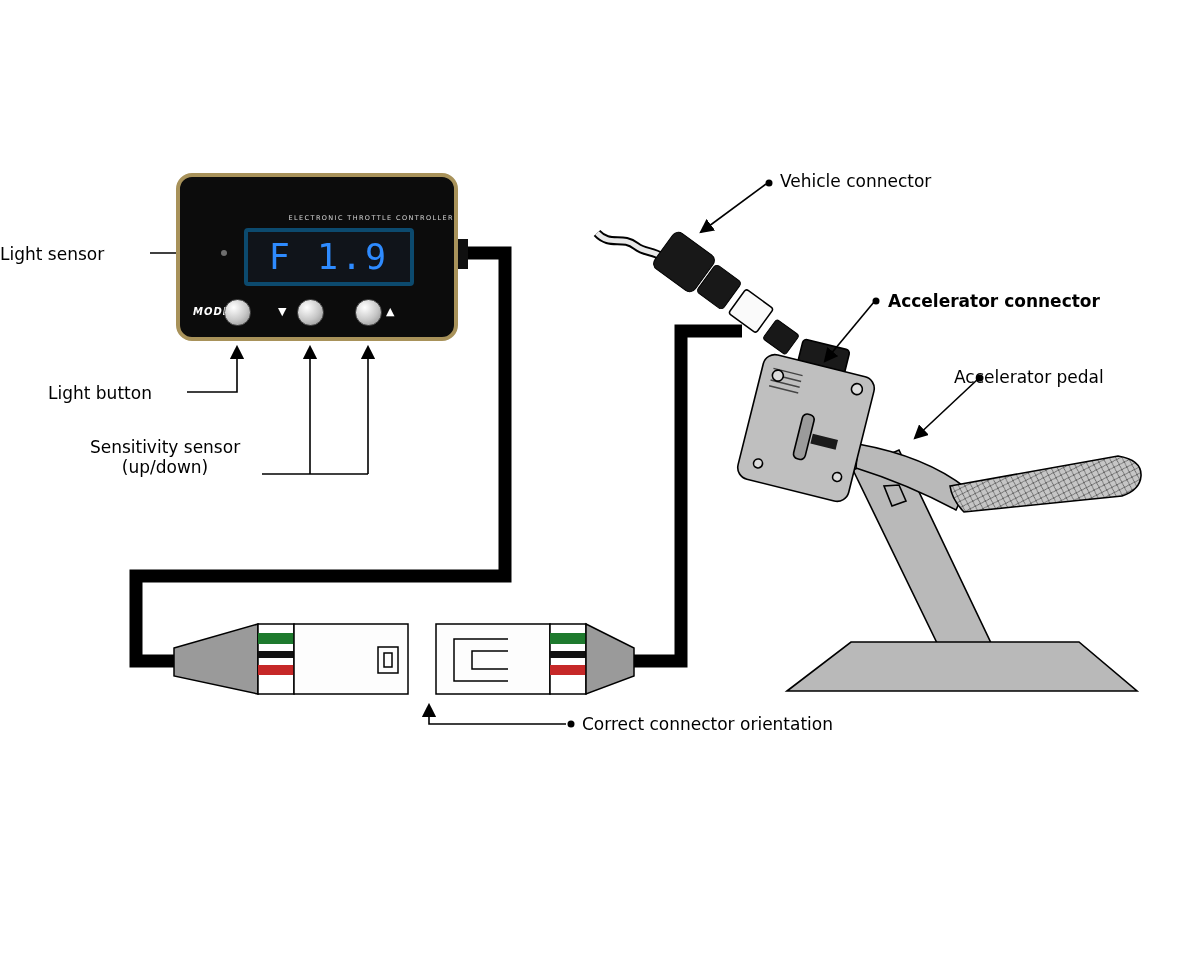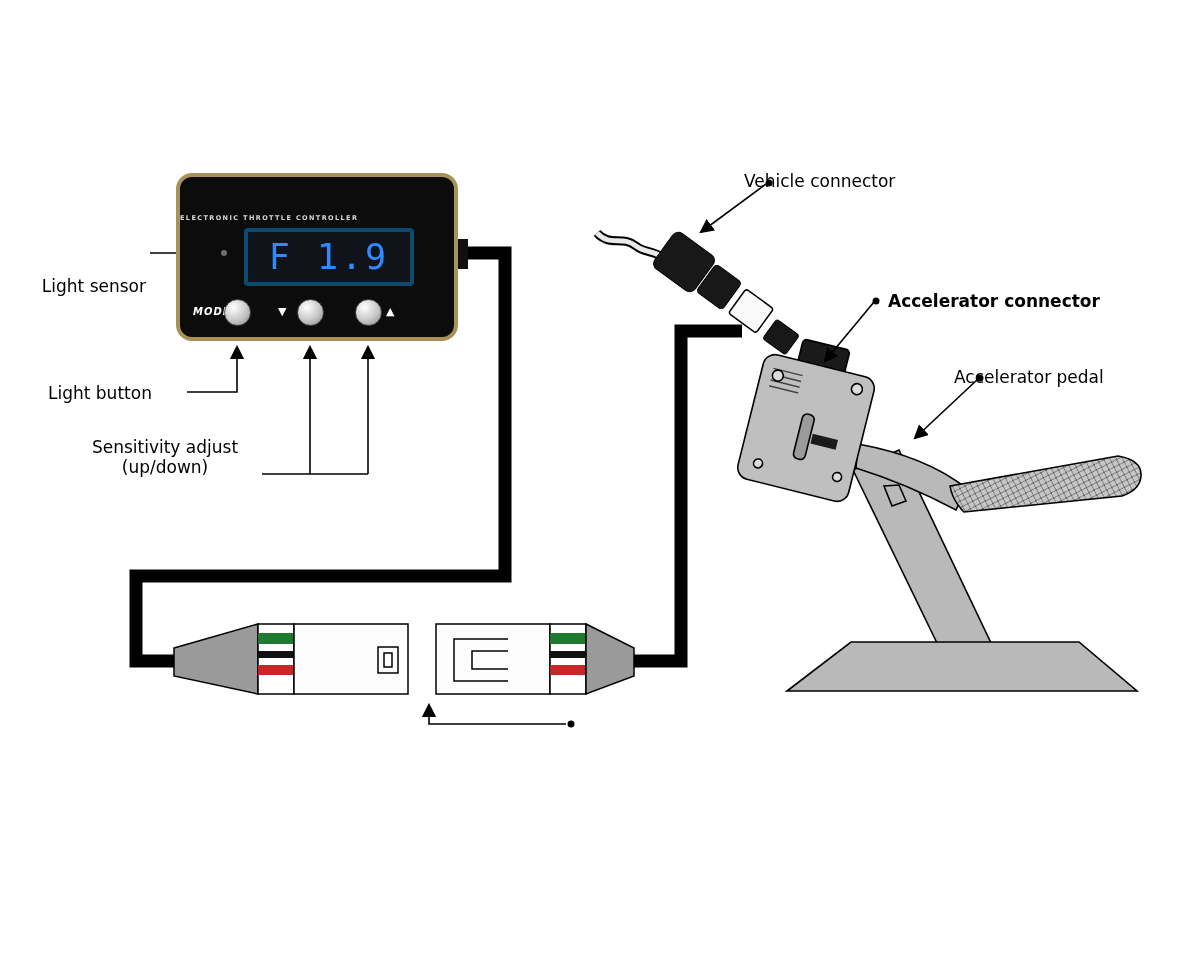--- a/index.html
+++ b/index.html
@@ -4,40 +4,40 @@
 <style>
   html,body { margin:0; padding:0; background:#ffffff; }
   .canvas {
     position:relative; width:1183px; height:957px; background:#ffffff;
     font-family:"DejaVu Sans", sans-serif; overflow:hidden;
   }
   .diagram-svg { position:absolute; left:0; top:0; }
 
   
   .label { position:absolute; font-size:17px; color:#000; white-space:nowrap; line-height:20px; }
-  .label-light-sensor { left:0px; top:244px; width:146px; text-align:right;margin-top:32px; }
+  .label-light-sensor { left:0px; top:244px; width:146px; text-align:left; }
   .label-mode-button { left:48px; top:383px; }
   .label-sensitivity { left:70px; top:437px; width:190px; text-align:center; white-space:normal; }
-  .label-vehicle-connector { left:744px; top:171px; }
+  .label-vehicle-connector { left:780px; top:171px; }
   .label-accelerator-connector { left:888px; top:291px;font-weight:bold; }
   .label-accelerator-pedal { left:954px; top:367px; }
   .label-correct-orientation { left:582px; top:714px; }
 
   
   .device {
     position:absolute; left:176px; top:173px; width:274px; height:160px;
     background:#0c0c0c; border:4px solid #a8925a; border-radius:16px;
   }
   .device-tab { position:absolute; left:452px; top:239px; width:16px; height:30px; background:#101010; }
   .device-logo { position:absolute; top:6px; left:0; width:100%; text-align:center; color:#fff; }
   .brand { font-style:italic; font-weight:bold; font-size:19px; letter-spacing:1px; }
   .brand-suffix { font-style:italic; font-weight:bold; font-size:23px; font-family:"DejaVu Serif", serif; }
   .device-subtitle {
-    position:absolute; top:37px; left:0; width:100%; text-align:left;
-    font-size:6.5px; letter-spacing:1.4px; color:#d8d8d8;font-weight:bold;
+    position:absolute; top:37px; left:0; width:100%; text-align:right;
+    font-size:6.5px; letter-spacing:1.4px; color:#d8d8d8;
   }
   .device-display {
     position:absolute; left:64px; top:51px; width:162px; height:50px;
     background:#10141a; border:4px solid #0c4a6e; border-radius:4px;
     display:flex; align-items:center; justify-content:center;
   }
   .display-text {
     font-family:"DejaVu Sans Mono", monospace; font-size:35px; color:#2e8bff; letter-spacing:3px;
   }
   .light-dot { position:absolute; left:41px; top:73px; width:6px; height:6px; border-radius:50%; background:#6f6f6f; }
@@ -162,20 +162,21 @@
     <div class="btn btn-mode"></div>
     <span class="glyph glyph-down">▼</span>
     <div class="btn btn-down"></div>
     <div class="btn btn-up"></div>
     <span class="glyph glyph-up">▲</span>
   </div>
 
   <div class="label label-light-sensor">Light sensor</div>
   <div class="label label-mode-button">Light button</div>
   <div class="label label-sensitivity">
-    <span>Sensitivity adjust</span><br>
+    <span>Sensitivity sensor</span><br>
     <span>(up/down)</span>
   </div>
   <div class="label label-vehicle-connector">Vehicle connector</div>
   <div class="label label-accelerator-connector">Accelerator connector</div>
   <div class="label label-accelerator-pedal">Accelerator pedal</div>
+  <div class="label label-correct-orientation">Correct connector orientation</div>
 
 </div>
 
 </body></html>

